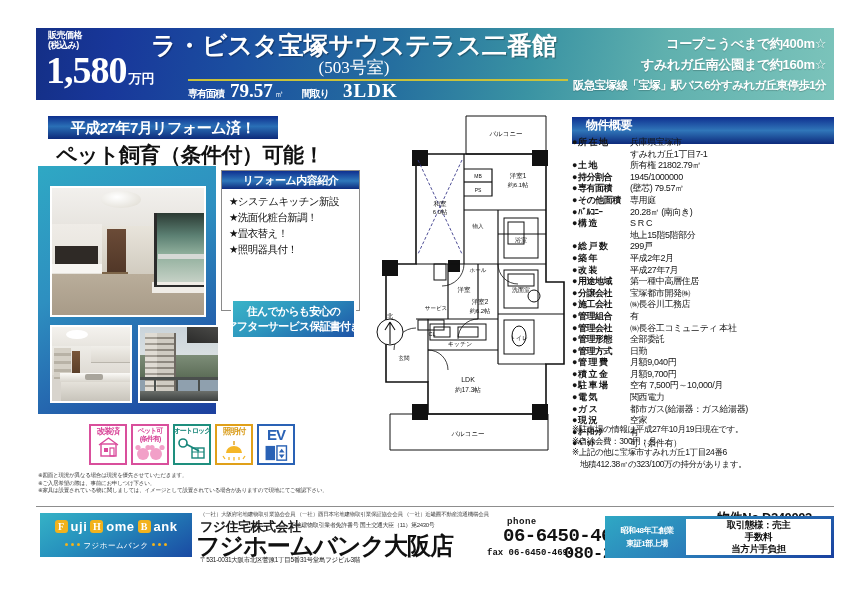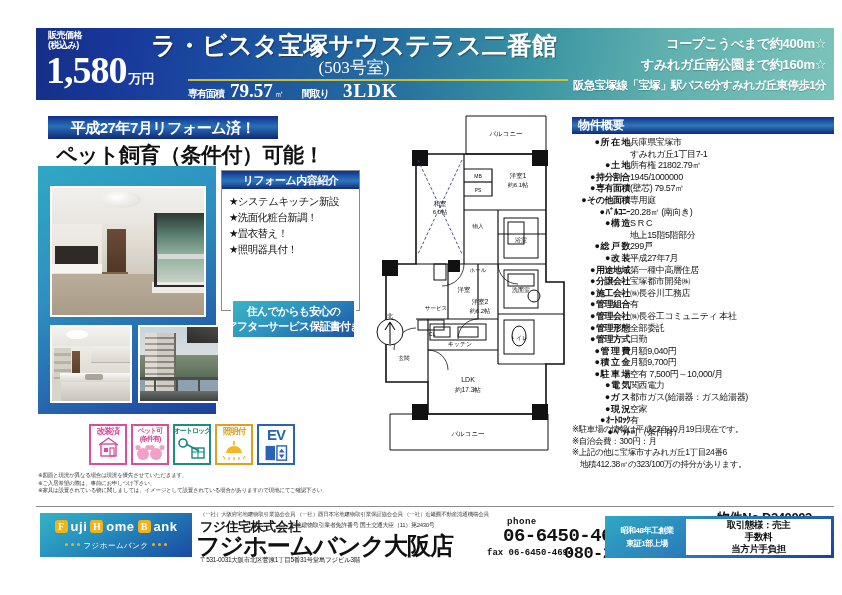--- a/index.html
+++ b/index.html
@@ -250,32 +250,32 @@
   
   .floorplan {
     position: absolute; left: 368px; top: 114px;
     width: 200px; height: 350px;
   }
   .fp-svg { display:block; }
 
   
   .details-header {
     position: absolute; left: 572px; top: 117px;
-    width: 262px; height: 17px;
+    width: 262px; height: 27px;
     background: linear-gradient(180deg,#0f3090,#3076b9 50%,#0d2a7c);
     color: #fff; font-size: 12px; font-weight: bold;
-    line-height: 17px; padding-left: 6px; letter-spacing: -0.5px;
+    line-height: 17px; padding-left: 14px; letter-spacing: -0.5px;
   }
   .details-list {
     position: absolute; left: 572px; top: 137px; width: 265px;
   }
   .drow { display: flex; align-items: flex-start; line-height: 11.6px; }
   .dkey {
     width: 58px; flex: 0 0 58px; font-size: 9px; color: #141414;
-    font-weight: bold; letter-spacing: -0.5px; white-space: nowrap; text-align: right;
+    font-weight: bold; letter-spacing: -0.5px; white-space: nowrap;
   }
   .dval {
     font-size: 9px; color: #141414; letter-spacing: -0.4px; white-space: nowrap;
   }
   .dval.indent { margin-left: 58px; }
   .dkey .dot { margin-right: 1px; }
 
   .notes {
     position: absolute; left: 572px; top: 424px; width: 268px;
   }
@@ -694,20 +694,24 @@
       </div>
     <div class="drow">
         <span class="dval indent">地上15階5階部分</span>
       </div>
 
     <div class="drow">
         <span class="dkey"><span class="dot">●</span><span>総 戸 数</span></span>
         <span class="dval">299戸</span>
       </div>
     <div class="drow">
+        <span class="dkey"><span class="dot">●</span><span>築    年</span></span>
+        <span class="dval">平成2年2月</span>
+      </div>
+    <div class="drow">
         <span class="dkey"><span class="dot">●</span><span>改    装</span></span>
         <span class="dval">平成27年7月</span>
       </div>
     <div class="drow">
         <span class="dkey"><span class="dot">●</span><span>用途地域</span></span>
         <span class="dval">第一種中高層住居</span>
       </div>
     <div class="drow">
         <span class="dkey"><span class="dot">●</span><span>分譲会社</span></span>
         <span class="dval">宝塚都市開発㈱</span>

